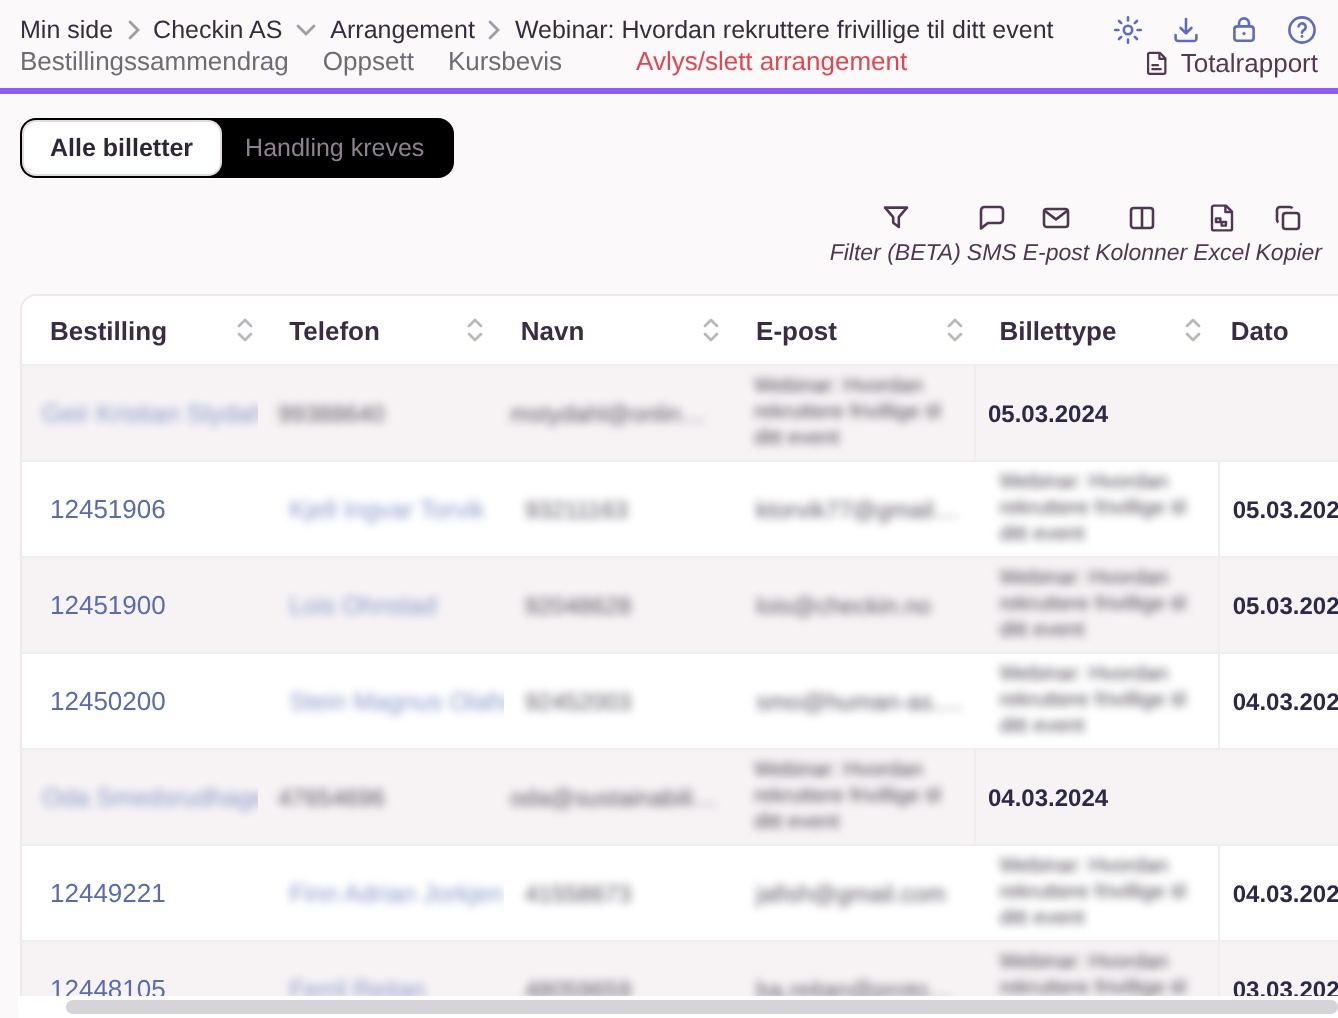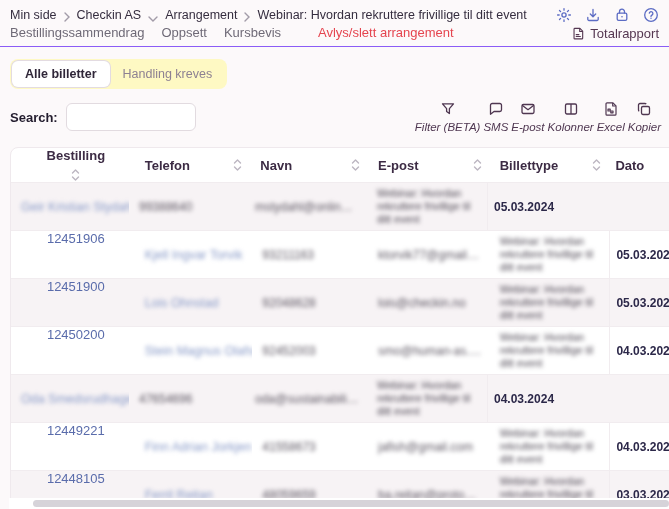--- a/index.html
+++ b/index.html
@@ -10,44 +10,44 @@
     color:#332b3d;
     position:relative;
   }
   svg { display:block; }
 
   
   .topbar {
     height:26px; display:flex; align-items:center;
     padding:4px 10px 0 10px; justify-content:space-between;
   }
-  .breadcrumb { display:flex; align-items:flex-end; gap:7px; font-size:12.5px; color:#352d3f; white-space:nowrap; }
+  .breadcrumb { display:flex; align-items:center; gap:7px; font-size:12.5px; color:#352d3f; white-space:nowrap; }
   .crumb { cursor:pointer; }
   .crumb-sep { color:#a29ba8; display:flex; align-items:center; }
   .top-icons { display:flex; align-items:center; gap:13px; }
   .top-icons svg { stroke:#5c6cc4; }
   .icon-btn { cursor:pointer; }
 
   
   .tabbar {
     display:flex; align-items:flex-end; gap:17px;
-    padding:6px 10px 0 10px; border-bottom:1px solid #8b5cf6;
+    padding:6px 10px 0 10px; border-bottom:3px solid #8b5cf6;
     height:21px; font-size:13px;
   }
   .tab { color:#6f6a77; padding-bottom:4px; border-bottom:2px solid transparent; white-space:nowrap; cursor:pointer; }
   .tab.active { color:#2d2438; font-weight:bold; border-bottom-color:#f0868d; }
   .tab.danger { color:#e5454f;margin-left:20px; }
   .tab-right { margin-left:auto; display:flex; align-items:center; gap:5px; color:#553751; padding-bottom:5px; cursor:pointer; }
   .tab-right svg { stroke:#553751; }
 
   
   .content { padding:12px 0 0 10px; }
 
   .toggle-group {
-    display:inline-flex; background:#fef9c3; border-radius:8px; padding:2px; font-size:12.5px;
+    display:inline-flex; background:#000000; border-radius:8px; padding:2px; font-size:12.5px;
   }
   .toggle-btn { padding:6px 13px; color:#8d8192; border-radius:6px; white-space:nowrap; cursor:pointer; }
   .toggle-btn.active { background:#ffffff; color:#2f2638; font-weight:bold; box-shadow:0 0 0 1px #e3dbe1; }
 
   .search-row { display:flex; align-items:flex-end; margin-top:12px; padding-right:8px; }
   .search-box { display:flex; align-items:center; gap:8px; margin-bottom:2px; }
   .search-label { font-size:13px; font-weight:bold; color:#231d2e; }
   .search-input {
     width:130px; height:28px; border:1px solid #e2dbe0; border-radius:6px;
     background:#fff; font-size:12.5px; padding:0 8px; outline:none;
@@ -68,21 +68,21 @@
   .thead { display:flex; height:34px; align-items:center; }
   .th {
     display:flex; align-items:center; justify-content:space-between;
     font-size:13px; font-weight:bold; color:#3c2b44; height:100%;
     padding:0 8px 0 10px;
   }
   .trow { display:flex; height:48px; align-items:center; border-top:1px solid #f1ecef; }
   .trow.odd { background:#f7f3f5; }
   .td { padding:0 8px 0 10px; display:flex; align-items:center; height:100%; overflow:hidden; }
 
-  .c-best { width:124px; padding-left:14px !important;flex-direction:column; }
+  .c-best { width:124px; padding-left:14px !important; }
   .c-navn { width:118px; }
   .c-tel  { width:116px; }
   .c-epost{ width:122px; }
   .c-bill { width:120px; }
   .c-dato { width:130px; padding-left:6px !important; }
   .td.c-dato { border-left:1px solid #f1ecef; }
 
   .order { color:#5a6cab; font-size:13px; text-decoration:none; cursor:pointer; }
   .blur { filter:blur(2.2px); }
   .name { color:#8799c7; font-size:12.5px; white-space:nowrap; }
@@ -168,24 +168,20 @@
 </div>
 
 <div class="content">
 
   <div class="toggle-group">
     <span class="toggle-btn active">Alle billetter</span>
     <span class="toggle-btn">Handling kreves</span>
   </div>
 
   <div class="search-row">
-    <div class="search-box">
-      <span class="search-label">Search:</span>
-      <input class="search-input" type="text" value="" style="">
-    </div>
     <div class="toolbar">
       <div class="tool">
         <svg width="16" height="16" viewBox="0 0 16 16" fill="none" stroke-width="1.3" stroke-linejoin="round">
           <path d="M2.5 2.8h11L9.4 7.6v4.9L6.6 10.4V7.6z"></path>
         </svg>
         <span class="tool-label">Filter (BETA)</span>
       </div>
       <div class="tool">
         <svg width="16" height="16" viewBox="0 0 16 16" fill="none" stroke-width="1.3" stroke-linejoin="round">
           <path d="M2.5 4.2a1.7 1.7 0 0 1 1.7-1.7h7.6a1.7 1.7 0 0 1 1.7 1.7v4.6a1.7 1.7 0 0 1-1.7 1.7H6l-3.5 2.7z"></path>

